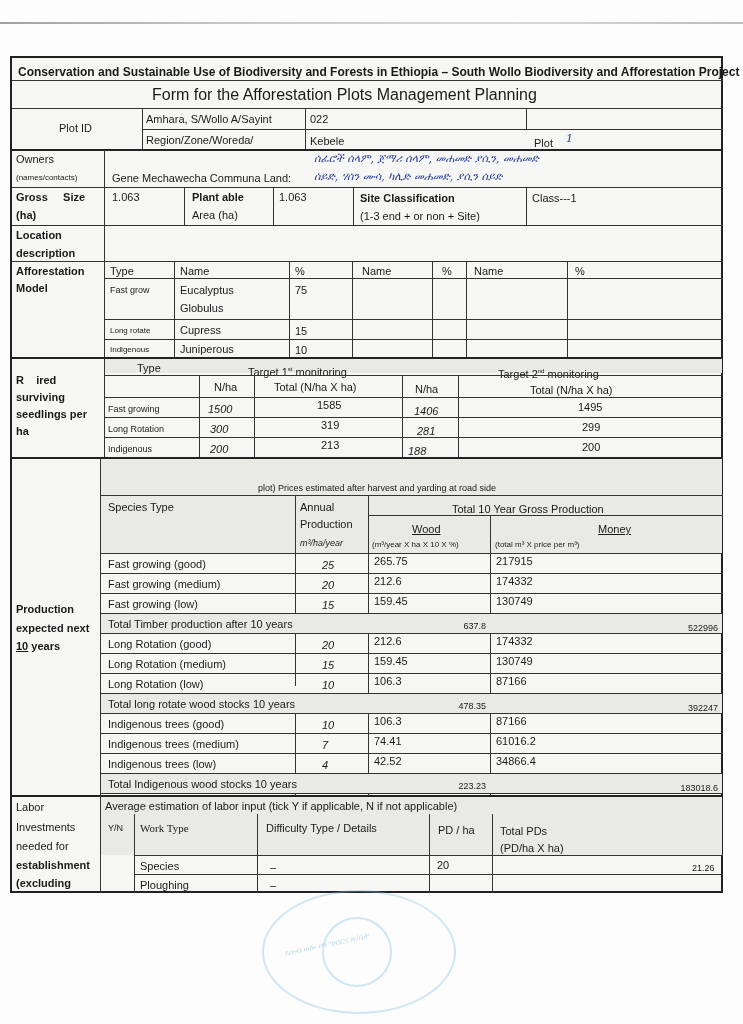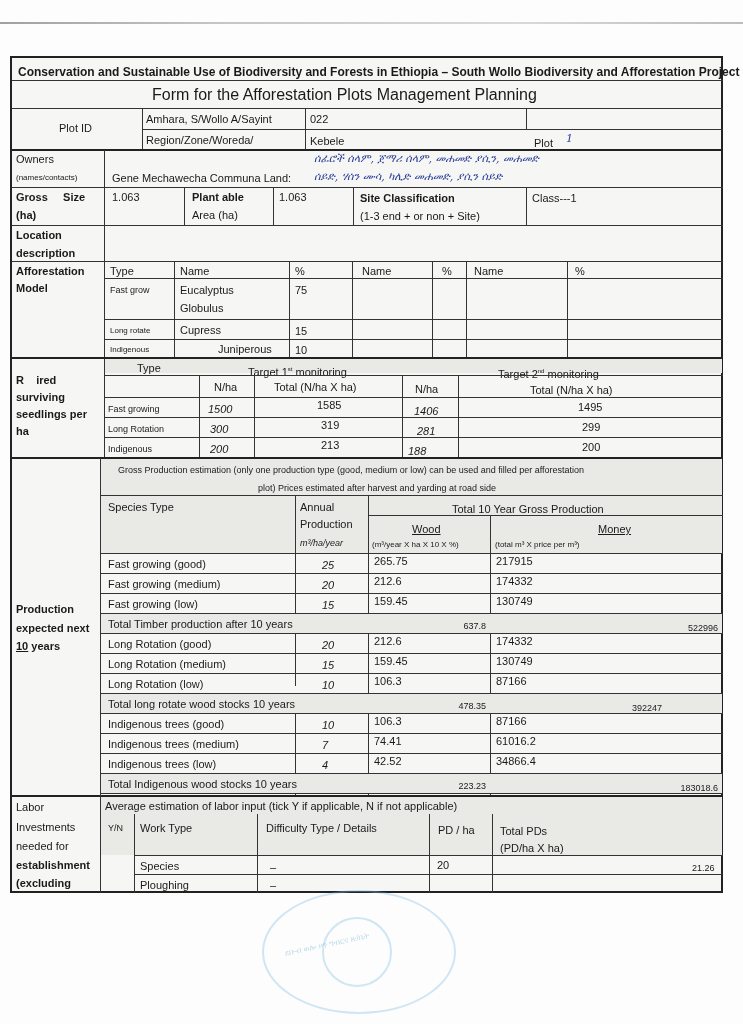--- a/index.html
+++ b/index.html
@@ -102,21 +102,21 @@
   <div class="t" style="left:168px;top:243px;">Globulus</div>
   <div class="t" style="left:283px;top:225px;">75</div>
   <div class="hl" style="left:92px;top:261px;width:619px;"></div>
 
   <div class="t tiny" style="left:98px;top:266px;">Long rotate</div>
   <div class="t" style="left:168px;top:265px;">Cupress</div>
   <div class="t" style="left:283px;top:266px;">15</div>
   <div class="hl" style="left:92px;top:281px;width:619px;"></div>
 
   <div class="t tiny" style="left:98px;top:285px;">Indigenous</div>
-  <div class="t" style="left:168px;top:284px;margin-left:38px;">Juniperous</div>
+  <div class="t" style="left:168px;top:284px;">Juniperous</div>
   <div class="t" style="left:283px;top:285px;">10</div>
   <div class="hl thick" style="left:0;top:299px;width:711px;"></div>
 
   <div class="t bold" style="left:4px;top:315px;white-space:pre;">R    ired</div>
   <div class="t bold" style="left:4px;top:332px;">surviving</div>
   <div class="t bold" style="left:4px;top:349px;">seedlings per</div>
   <div class="t bold" style="left:4px;top:366px;">ha</div>
   <div class="shade" style="left:93px;top:301px;width:617px;height:14px;"></div>
   <div class="t" style="left:125px;top:303px;">Type</div>
   <div class="t" style="left:236px;top:304px;">
@@ -152,21 +152,20 @@
 
   <div class="t small" style="left:96px;top:384px;">Indigenous</div>
   <div class="t it" style="left:198px;top:384px;">200</div>
   <div class="t" style="left:309px;top:380px;">213</div>
   <div class="t it" style="left:396px;top:386px;">188</div>
   <div class="t" style="left:570px;top:382px;">200</div>
   <div class="hl thick" style="left:0;top:399px;width:711px;"></div>
 
   <div class="vl" style="left:88px;top:400px;height:345px;"></div>
   <div class="shade" style="left:89px;top:401px;width:621px;height:36px;"></div>
-  <div class="t small" style="left:106px;top:405px;">Gross Production estimation (only one production type (good, medium or low) can be used and filled per afforestation</div>
   <div class="t small" style="left:246px;top:423px;">plot) Prices estimated after harvest and yarding at road side</div>
   <div class="hl" style="left:88px;top:437px;width:623px;"></div>
 
   <div class="shade" style="left:89px;top:438px;width:621px;height:58px;"></div>
   <div class="t" style="left:96px;top:442px;">Species Type</div>
   <div class="vl" style="left:283px;top:437px;height:191px;"></div>
   <div class="vl" style="left:283px;top:640px;height:97px;"></div>
   <div class="t" style="left:288px;top:442px;">Annual</div>
   <div class="t" style="left:288px;top:459px;">Production</div>
   <div class="t small it" style="left:288px;top:478px;">m³/ha/year</div>
@@ -194,21 +193,21 @@
   <div class="t bold" style="left:4px;top:800px;">establishment</div>
   <div class="t bold" style="left:4px;top:818px;">(excluding</div>
   <div class="vl" style="left:88px;top:737px;height:98px;"></div>
   <div class="shade" style="left:89px;top:739px;width:621px;height:58px;"></div>
   <div class="t" style="left:93px;top:741px;">Average estimation of labor input (tick Y if applicable, N if not applicable)</div>
   <div class="vl" style="left:122px;top:756px;height:79px;"></div>
   <div class="vl" style="left:245px;top:756px;height:79px;"></div>
   <div class="vl" style="left:417px;top:756px;height:79px;"></div>
   <div class="vl" style="left:480px;top:756px;height:79px;"></div>
   <div class="t small" style="left:96px;top:763px;">Y/N</div>
-  <div class="t" style="left:128px;top:763px;">Work Type</div>
+  <div class="t" style="left:128px;top:763px;font-family:Liberation Serif, serif;">Work Type</div>
   <div class="t" style="left:254px;top:763px;">Difficulty Type / Details</div>
   <div class="t" style="left:426px;top:765px;">PD / ha</div>
   <div class="t" style="left:488px;top:766px;">Total PDs</div>
   <div class="t" style="left:488px;top:783px;">(PD/ha  X ha)</div>
   <div class="hl" style="left:122px;top:797px;width:589px;"></div>
 
   <div class="t" style="left:128px;top:801px;">Species</div>
   <div class="t" style="left:258px;top:802px;">–</div>
   <div class="t" style="left:425px;top:800px;">20</div>
   <div class="t small" style="left:680px;top:803px;">21.26</div>
@@ -247,21 +246,21 @@
     <div class="t" style="left: 484px; top: 596px;">130749</div>
     <div class="hl" style="left: 88px; top: 615px; width: 623px;"></div>
     <div class="t" style="left: 96px; top: 619px;">Long Rotation (low)</div>
     <div class="t it" style="left: 310px; top: 620px;">10</div>
     <div class="t" style="left: 362px; top: 616px;">106.3</div>
     <div class="t" style="left: 484px; top: 616px;">87166</div>
     <div class="hl" style="left: 88px; top: 635px; width: 623px;"></div>
     <div class="shade" style="left: 89px; top: 636px; width: 621px; height: 19px;"></div>
     <div class="t" style="left: 96px; top: 639px;">Total long rotate wood stocks 10 years</div>
     <div class="t small" style="left: 420px; top: 641px; width: 54px; text-align: right;">478.35</div>
-    <div class="t small" style="left: 620px; top: 643px; width: 86px; ">392247</div>
+    <div class="t small" style="left: 620px; top: 643px; width: 86px; text-align: right;">392247</div>
     <div class="hl" style="left: 88px; top: 655px; width: 623px;"></div>
     <div class="t" style="left: 96px; top: 659px;">Indigenous trees (good)</div>
     <div class="t it" style="left: 310px; top: 660px;">10</div>
     <div class="t" style="left: 362px; top: 656px;">106.3</div>
     <div class="t" style="left: 484px; top: 656px;">87166</div>
     <div class="hl" style="left: 88px; top: 675px; width: 623px;"></div>
     <div class="t" style="left: 96px; top: 679px;">Indigenous trees (medium)</div>
     <div class="t it" style="left: 310px; top: 680px;">7</div>
     <div class="t" style="left: 362px; top: 676px;">74.41</div>
     <div class="t" style="left: 484px; top: 676px;">61016.2</div>

